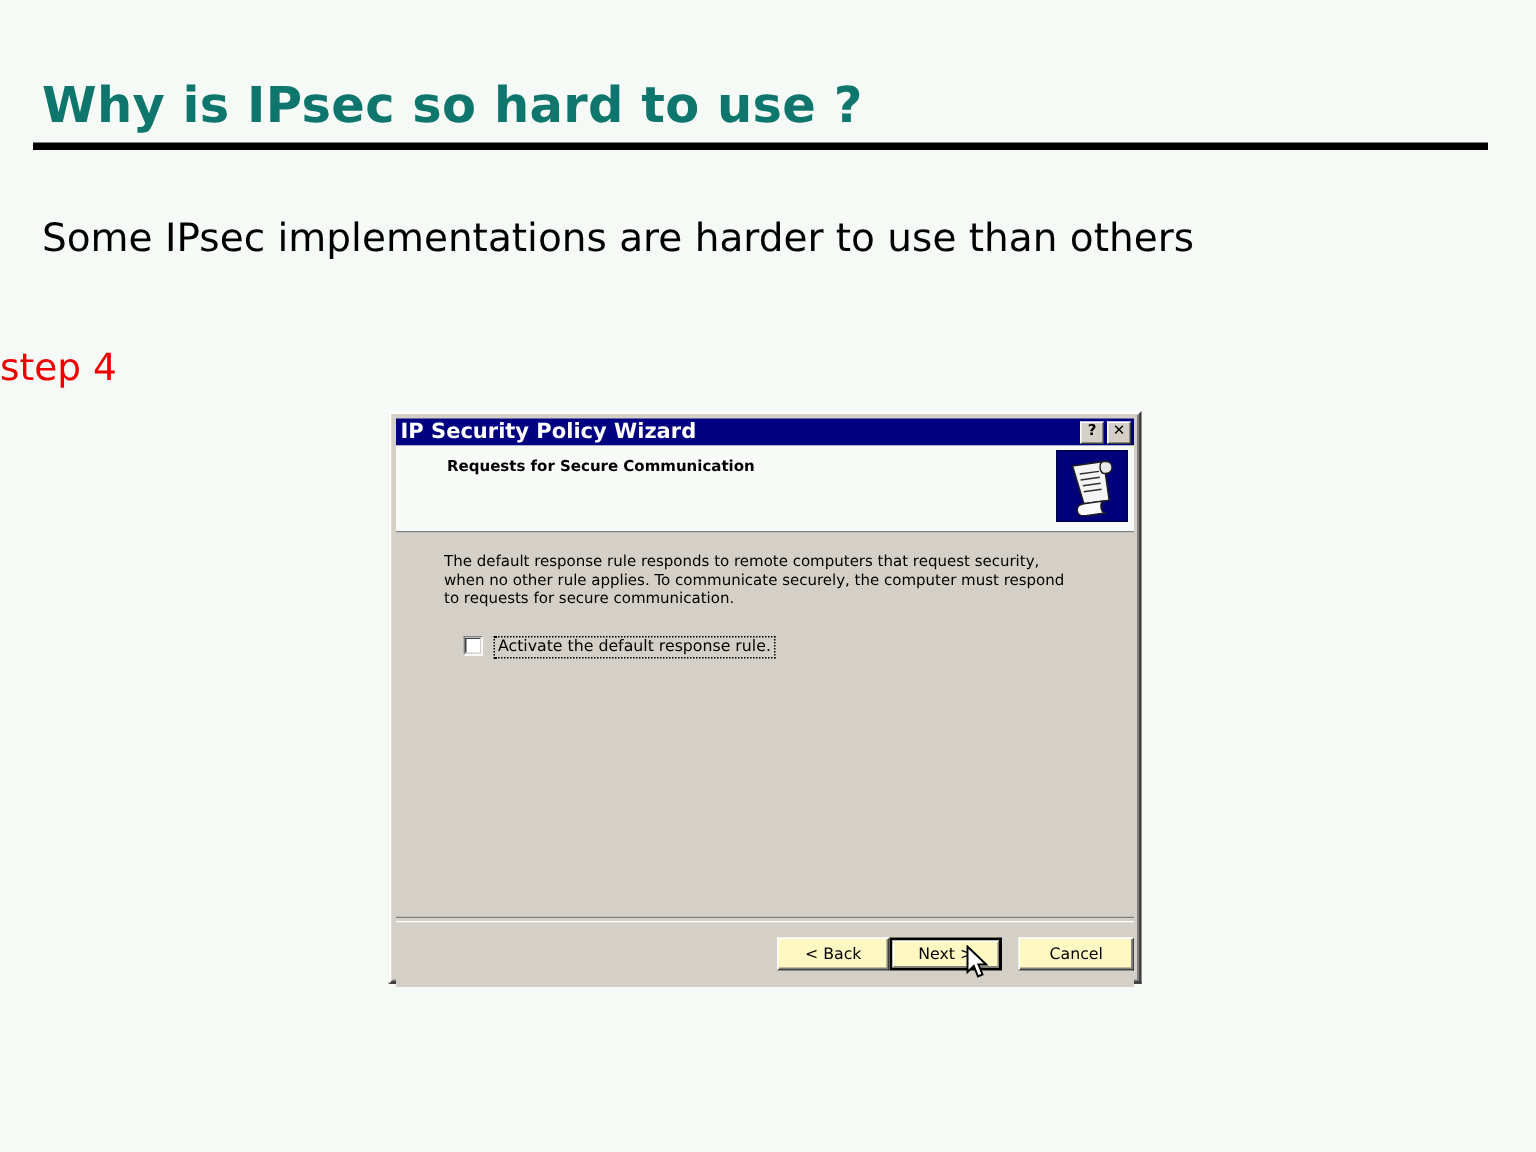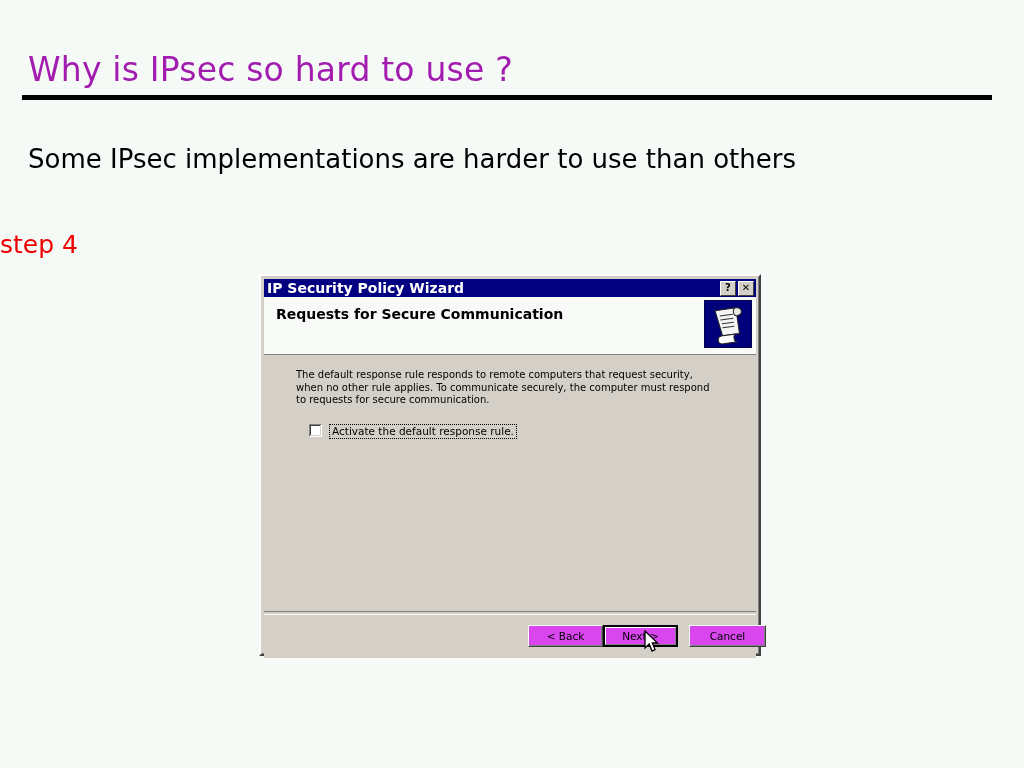--- a/index.html
+++ b/index.html
@@ -14,23 +14,23 @@
     overflow: hidden;
     position: relative;
   }
 
   
   .slide-title {
     position: absolute;
     left: 28px;
     top: 50px;
     font-size: 33px;
-    color: #a21caf;
-    font-family: "DejaVu Sans", sans-serif;
-    font-weight: normal;
+    color: #0f766e;
+    font-family: "DejaVu Sans", sans-serif;
+    font-weight: bold;
     letter-spacing: 0.2px;
     white-space: nowrap;
   }
   .title-rule {
     position: absolute;
     left: 22px;
     top: 95px;
     width: 970px;
     height: 5px;
     background: #000000;
@@ -118,23 +118,23 @@
   
   .wiz-header {
     background: #f7faf7;
     height: 58px;
     position: relative;
     border-bottom: 1px solid #808080;
     box-sizing: border-box;
   }
   .wiz-header-title {
     position: absolute;
-    left: 12px;
+    left: 34px;
     top: 9px;
-    font-size: 14px;
+    font-size: 10px;
     font-weight: bold;
     color: #000000;
   }
   .wiz-header-desc {
     position: absolute;
     left: 46px;
     top: 26px;
     font-size: 10.5px;
     color: #000000;
   }
@@ -202,34 +202,33 @@
   }
   .wiz-footer {
     position: relative;
     height: 43px;
     background: #d4d0c8;
   }
   .btn {
     position: absolute;
     top: 10px;
     height: 22px;
-    background: #d946ef;
+    background: #fef9c3;
     border-top: 1px solid #ffffff;
     border-left: 1px solid #ffffff;
     border-right: 1px solid #404040;
     border-bottom: 1px solid #404040;
     box-shadow: inset -1px -1px 0 #808080;
     box-sizing: border-box;
     font-size: 10.5px;
     color: #000000;
     display: flex;
     align-items: center;
     justify-content: center;
     font-family: "DejaVu Sans", sans-serif;
-    margin-left: 10px;
   }
   .btn-back  { left: 254px; width: 75px; }
   .btn-next  { left: 329px; width: 75px; border: 2px solid #000000; box-shadow: none; }
   .btn-next-inner {
     width: 100%;
     height: 100%;
     border-top: 1px solid #ffffff;
     border-left: 1px solid #ffffff;
     border-right: 1px solid #808080;
     border-bottom: 1px solid #808080;

